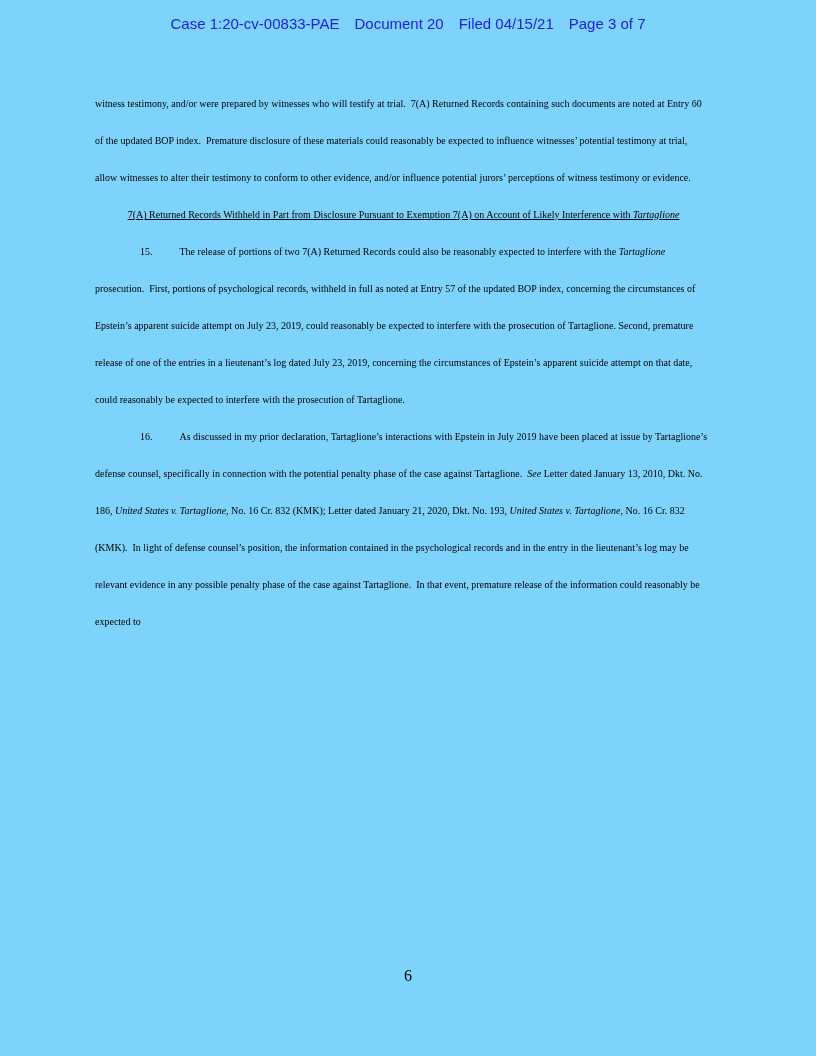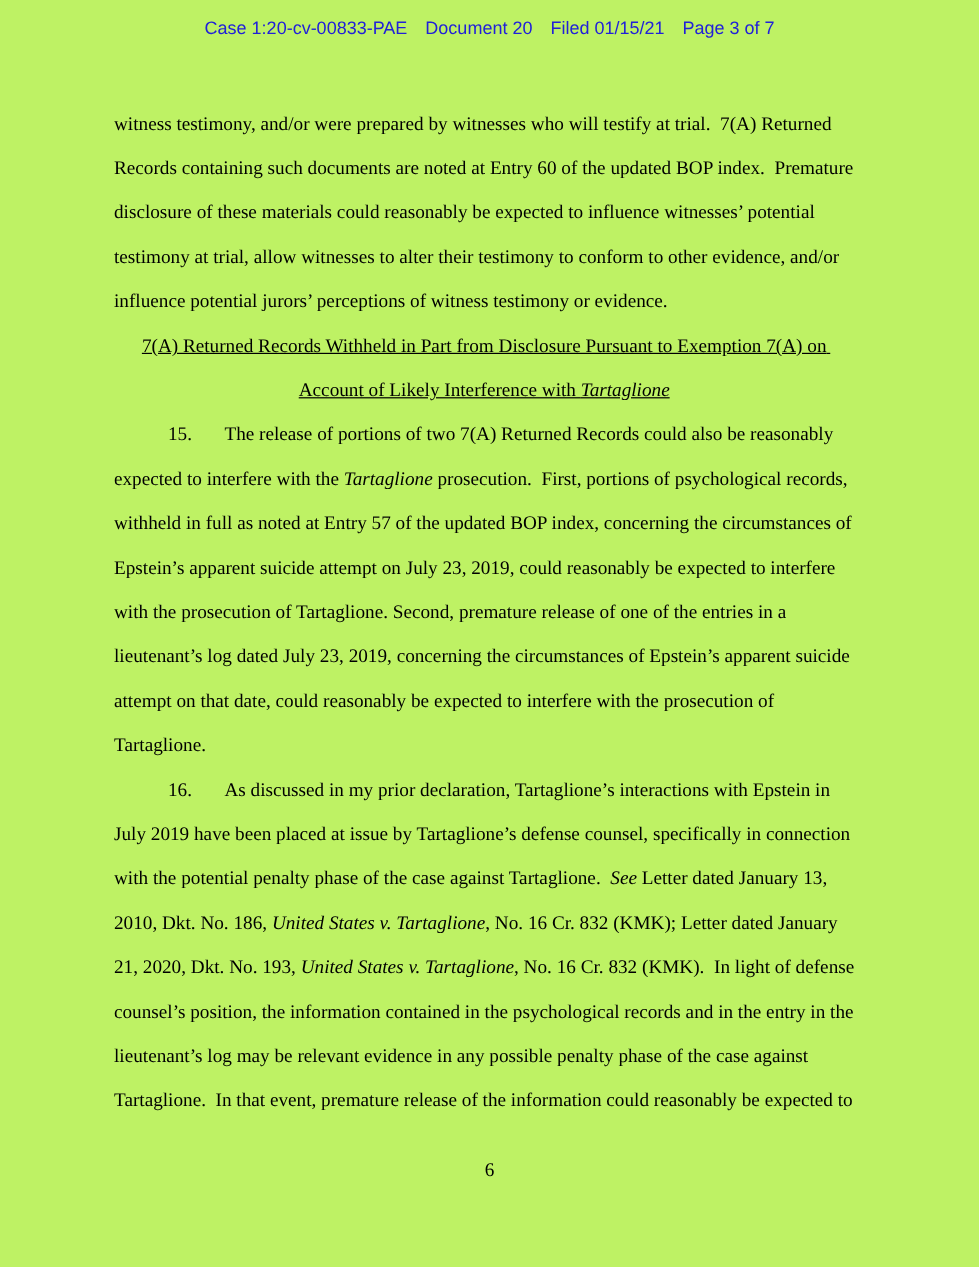--- a/index.html
+++ b/index.html
@@ -5,21 +5,21 @@
   html, body {
     margin: 0;
     padding: 0;
     background: #ffffff;
   }
   .page {
     position: relative;
     width: 816px;
     height: 1056px;
     margin: 0 auto;
-    background: #bef264;
+    background: #7dd3fc;
     overflow: hidden;
     font-family: "Liberation Serif", serif;
     color: #000000;
   }
   .case-stamp {
     position: absolute;
     top: 15px;
     left: 0;
     right: 0;
     display: flex;
@@ -30,21 +30,21 @@
     line-height: 18px;
   }
   .doc-body {
     position: absolute;
     top: 85px;
     left: 95px;
     width: 617px;
   }
   .block {
     margin: 0;
-    font-size: 16px;
+    font-size: 10px;
     line-height: 37px;
     white-space: pre-wrap;
     text-align: left;
   }
   .block.indent {
     text-indent: 45px;
     font-family: Liberation Serif, serif;
   }
   .block.heading {
     text-align: center;
@@ -66,21 +66,21 @@
     line-height: 20px;
   }
 </style>
 </head>
 <body>
 
 <div class="page">
   <div class="case-stamp" style="color: rgb(33, 33, 216);">
       <span>Case 1:20-cv-00833-PAE</span>
       <span>Document 20</span>
-      <span>Filed 01/15/21</span>
+      <span>Filed 04/15/21</span>
       <span>Page 3 of 7</span>
     </div>
   <div class="doc-body">
       <p class="block body"><span>witness testimony, and/or were prepared by witnesses who will testify at trial.  7(A) Returned Records containing such documents are noted at Entry 60 of the updated BOP index.  Premature disclosure of these materials could reasonably be expected to influence witnesses’ potential testimony at trial, allow witnesses to alter their testimony to conform to other evidence, and/or influence potential jurors’ perceptions of witness testimony or evidence.</span></p>
       <p class="block heading"><span class="underline">7(A) Returned Records Withheld in Part from Disclosure Pursuant to Exemption 7(A) on Account of Likely Interference with </span><span class="italic underline">Tartaglione</span></p>
       <p class="block body indent"><span>15.</span><span class="tab">&nbsp;</span><span>The release of portions of two 7(A) Returned Records could also be reasonably expected to interfere with the </span><span class="italic">Tartaglione</span><span> prosecution.  First, portions of psychological records, withheld in full as noted at Entry 57 of the updated BOP index, concerning the circumstances of Epstein’s apparent suicide attempt on July 23, 2019, could reasonably be expected to interfere with the prosecution of Tartaglione. Second, premature release of one of the entries in a lieutenant’s log dated July 23, 2019, concerning the circumstances of Epstein’s apparent suicide attempt on that date, could reasonably be expected to interfere with the prosecution of Tartaglione.</span></p>
       <p class="block body indent"><span>16.</span><span class="tab">&nbsp;</span><span>As discussed in my prior declaration, Tartaglione’s interactions with Epstein in July 2019 have been placed at issue by Tartaglione’s defense counsel, specifically in connection with the potential penalty phase of the case against Tartaglione.  </span><span class="italic">See</span><span> Letter dated January 13, 2010, Dkt. No. 186, </span><span class="italic">United States v. Tartaglione</span><span>, No. 16 Cr. 832 (KMK); Letter dated January 21, 2020, Dkt. No. 193, </span><span class="italic">United States v. Tartaglione</span><span>, No. 16 Cr. 832 (KMK).  In light of defense counsel’s position, the information contained in the psychological records and in the entry in the lieutenant’s log may be relevant evidence in any possible penalty phase of the case against Tartaglione.  In that event, premature release of the information could reasonably be expected to</span></p>
     </div>
   <div class="page-footer">6</div>
 </div>

